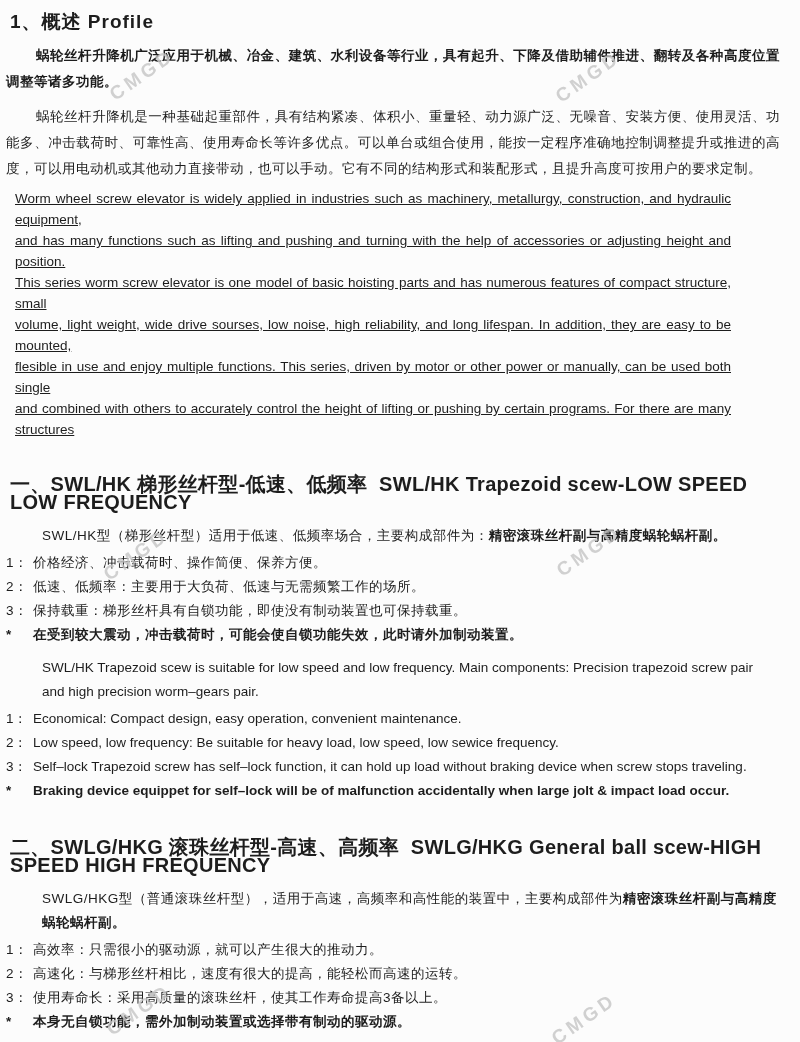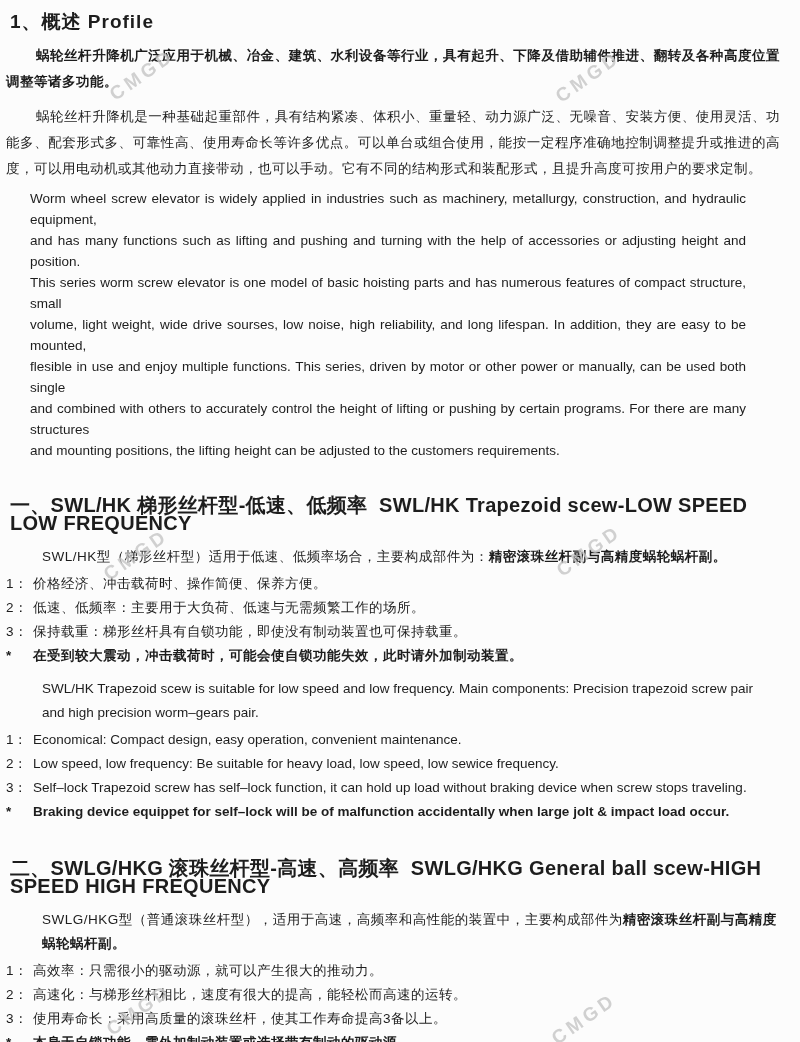--- a/index.html
+++ b/index.html
@@ -41,23 +41,24 @@
     font-size:13.5px;
     line-height:26px;
     letter-spacing:.5px;
     text-align:justify;
     text-indent:30px;
   }
   .p1{margin-top:10px;font-weight:bold;}
   .p2{margin-top:9px;}
   .en-para{
     width:716px;
-    margin:6px 0 0 30px;
+    margin:6px 0 0 15px;
     font-size:13.5px;
     line-height:21px;
+    text-decoration:underline;
   }
   .en-para .jline{text-align:justify;text-align-last:justify;}
   .en-para .jlast{text-align:left;}
   h2{
     margin:35px 16px 0 10px;
     font-size:20px;
     letter-spacing:.3px;
     line-height:18px;
     white-space:pre-wrap;
   }
@@ -92,30 +93,29 @@
 <div class="watermark wm1">CMGD</div>
 <div class="watermark wm2">CMGD</div>
 <div class="watermark wm3">CMGD</div>
 <div class="watermark wm4">CMGD</div>
 <div class="watermark wm5">CMGD</div>
 <div class="watermark wm6">CMGD</div>
 
 <h1>1、概述 Profile</h1>
 
 <p class="cn-para p1">蜗轮丝杆升降机广泛应用于机械、冶金、建筑、水利设备等行业，具有起升、下降及借助辅件推进、翻转及各种高度位置调整等诸多功能。</p>
-<p class="cn-para p2">蜗轮丝杆升降机是一种基础起重部件，具有结构紧凑、体积小、重量轻、动力源广泛、无噪音、安装方便、使用灵活、功能多、配套形式多、可靠性高、使用寿命长等许多优点。可以单台或组合使用，能按一定程序准确地控制调整提升或推进的高度，可以用电动机或其他动力直接带动，也可以手动。它有不同的结构形式和装配形式，且提升高度可按用户的要求定制。</p>
+<p class="cn-para p2">蜗轮丝杆升降机是一种基础起重部件，具有结构紧凑、体积小、重量轻、动力源广泛、无噪音、安装方便、使用灵活、功能多、冲击载荷时、可靠性高、使用寿命长等许多优点。可以单台或组合使用，能按一定程序准确地控制调整提升或推进的高度，可以用电动机或其他动力直接带动，也可以手动。它有不同的结构形式和装配形式，且提升高度可按用户的要求定制。</p>
 
 <div class="en-para">
   <div class="jline">Worm wheel screw elevator is widely applied in industries such as machinery, metallurgy, construction, and hydraulic equipment,</div>
   <div class="jline">and has many functions such as lifting and pushing and turning with the help of accessories or adjusting height and position.</div>
   <div class="jline">This series worm screw elevator is one model of basic hoisting parts and has numerous features of compact structure, small</div>
   <div class="jline">volume, light weight, wide drive sourses, low noise, high reliability, and long lifespan. In addition, they are easy to be mounted,</div>
   <div class="jline">flesible in use and enjoy multiple functions. This series, driven by motor or other power or manually, can be used both single</div>
   <div class="jline">and combined with others to accurately control the height of lifting or pushing by certain programs. For there are many structures</div>
-  <div class="jlast">and mounting positions, the lifting height can be adjusted to the customers requirements.</div>
 </div>
 
 <h2>一、SWL/HK 梯形丝杆型-低速、低频率  SWL/HK Trapezoid scew-LOW SPEED LOW FREQUENCY</h2>
 
 <p class="intro-cn"><span>SWL/HK型（梯形丝杆型）适用于低速、低频率场合，主要构成部件为：</span><span class="b">精密滚珠丝杆副与高精度蜗轮蜗杆副。</span></p>
 
 <div class="list">
   <div class="li cjk">
       <span class="marker">1：</span>
       <span class="t">价格经济、冲击载荷时、操作简便、保养方便。</span>

